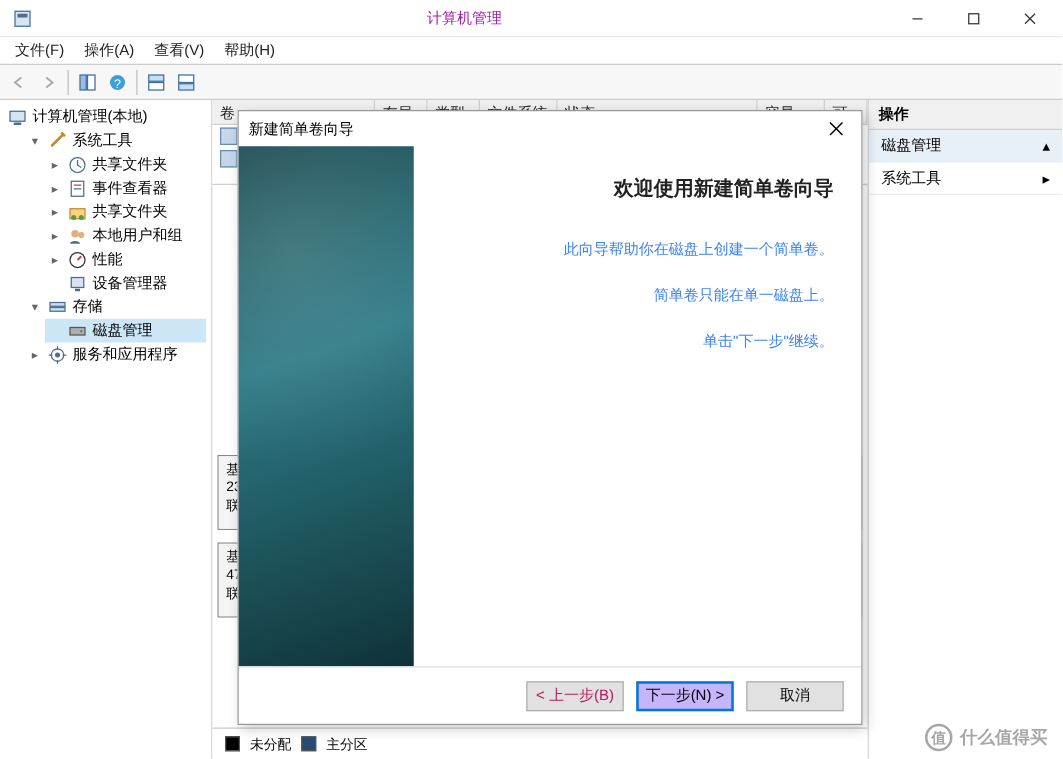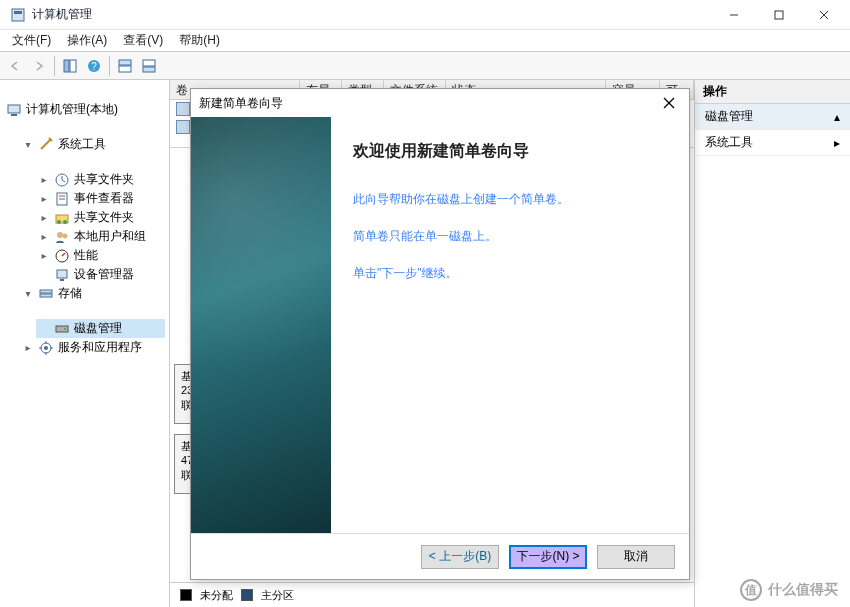--- a/index.html
+++ b/index.html
@@ -1,34 +1,34 @@
 <!DOCTYPE html>
 <html><head>
 <meta charset="utf-8">
 <style>
 * { margin: 0; padding: 0; box-sizing: border-box; font-family: "Microsoft YaHei", "Segoe UI", sans-serif; }
 body { width: 850px; height: 607px; background: #fff; overflow: hidden; font-size: 12px; position: relative; }
 
 .titlebar { height: 30px; display: flex; align-items: center; padding: 0 4px; background: #fff; border-bottom: 1px solid #e5e5e5; }
 .titlebar .app-icon { width: 16px; height: 16px; margin: 0 6px; }
-.titlebar .title { flex: 1; font-size: 12px; color: #0f172a; }
+.titlebar .title { flex: 1; font-size: 12px; color: #a21caf; text-align: center; }
 .titlebar .win-btn { width: 45px; height: 28px; display: flex; align-items: center; justify-content: center; color: #333; }
 
 .menubar { height: 22px; display: flex; align-items: center; padding: 0 4px; background: #fff; border-bottom: 1px solid #ccc; }
 .menubar .menu-item { padding: 2px 8px; font-size: 12px; color: #222; cursor: default; }
 
 .toolbar { height: 28px; display: flex; align-items: center; gap: 2px; padding: 2px 4px; background: #f7f7f7; border-bottom: 1px solid #ccc; }
 .toolbar .btn { width: 22px; height: 22px; display: flex; align-items: center; justify-content: center; border: 1px solid transparent; }
 .toolbar .btn.disabled { opacity: .4; }
 .toolbar .sep { width: 1px; height: 20px; background: #c0c0c0; margin: 0 2px; }
 
 .body-row { display: flex; height: calc(100% - 80px); }
 
 .sidebar { width: 170px; border-right: 1px solid #ccc; background: #fff; overflow: auto; padding: 4px; }
-.tree ul { list-style: none; padding-left: 16px; margin-top: 16px; }
+.tree ul { list-style: none; padding-left: 16px; }
 .tree > ul { padding-left: 0; }
 .tree li { white-space: nowrap; }
 .tree .row { display: flex; align-items: center; gap: 4px; padding: 1px 2px; cursor: default; }
 .tree .row.selected { background: #cde6f7; }
 .tree .tw { width: 12px; text-align: center; color: #666; font-size: 10px; user-select: none; }
 .tree .ticon { width: 16px; height: 16px; flex: 0 0 16px; }
 
 .content { flex: 1; display: flex; flex-direction: column; border-right: 1px solid #ccc; position: relative; background: #fff; }
 .grid-head { display: flex; background: #f0f0f0; height: 20px; border-bottom: 1px solid #d0d0d0; }
 .grid-head .col { border-right: 1px solid #d0d0d0; padding: 2px 6px; font-size: 12px; color: #222; overflow: hidden; }
@@ -48,30 +48,30 @@
 
 .actions { width: 155px; background: #fff; }
 .actions .hdr { background: #f0f0f0; padding: 3px 8px; font-weight: bold; border-bottom: 1px solid #d0d0d0; }
 .actions .section { padding: 4px 10px; display: flex; justify-content: space-between; align-items: center; border-bottom: 1px solid #eee; }
 .actions .section.sub { background: #e8f0f7; }
 
 
 .wizard { position: absolute; left: 190px; top: 88px; width: 500px; height: 492px; background: #fff; border: 1px solid #999; box-shadow: 3px 3px 10px rgba(0,0,0,.2); display: flex; flex-direction: column; }
 .wizard .w-title { height: 28px; display: flex; align-items: center; justify-content: space-between; padding: 0 8px; font-size: 12px; }
 .wizard .w-title .close { width: 24px; height: 24px; display: flex; align-items: center; justify-content: center; font-size: 14px; }
-.wizard .w-body { flex: 1; display: flex; }
+.wizard .w-body { flex: 1; display: flex; text-align: right; }
 .wizard .banner { width: 140px; background: linear-gradient(160deg, #1a4b52 0%, #2d7a85 40%, #0f3238 100%); }
 .wizard .banner::before { content:""; display:block; width:100%; height:100%; background: radial-gradient(circle at 30% 20%, rgba(255,255,255,.15), transparent 50%); }
 .wizard .w-text { flex: 1; padding: 24px 22px; font-size: 12px; }
 .wizard .w-text h2 { font-size: 16px; font-weight: bold; margin-bottom: 28px; color: #222; }
 .wizard .w-text p { margin-bottom: 18px; line-height: 1.6; color: #3b82f6; }
 .wizard .w-btns { height: 46px; border-top: 1px solid #ddd; display: flex; align-items: center; justify-content: flex-end; gap: 10px; padding: 0 14px; }
 .wizard .w-btns button { min-width: 78px; height: 24px; font-size: 12px; background: #e1e1e1; border: 1px solid #adadad; cursor: pointer; }
 .wizard .w-btns button.primary { border: 2px solid #0078d7; background: #c4b5fd; }
-.wizard .w-btns button:disabled { color: #0369a1; }
+.wizard .w-btns button:disabled { color: #be185d; }
 
 .watermark { position: absolute; right: 12px; bottom: 6px; display: flex; align-items: center; gap: 6px; color: rgba(0,0,0,.35); font-size: 14px; font-weight: bold; pointer-events: none; }
 .watermark .wm-icon { width: 22px; height: 22px; border-radius: 50%; border: 2px solid rgba(0,0,0,.35); display: flex; align-items: center; justify-content: center; font-size: 12px; }
 
 svg { display: block; }
 </style>
 </head>
 <body>
 
 <div class="titlebar">

